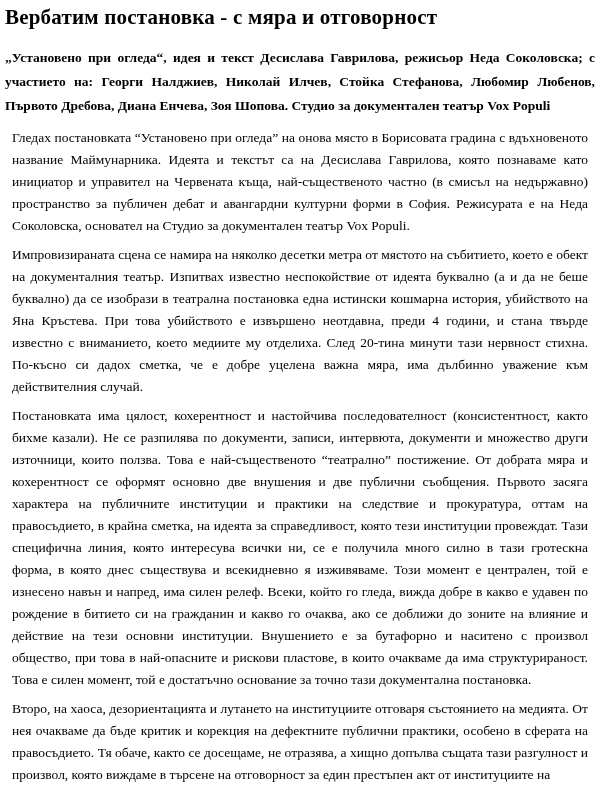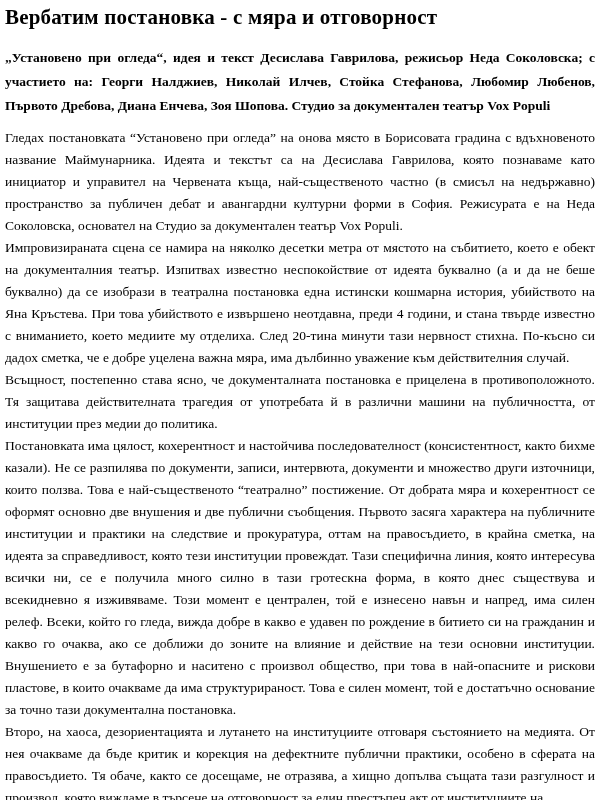--- a/index.html
+++ b/index.html
@@ -32,35 +32,34 @@
   }
   p.byline {
     margin: 0 0 9px 0;
     font-size: 13.5px;
     line-height: 24px;
     font-weight: bold;
     text-align: justify;
     color: #000000;
   }
   p.body-par {
-    margin: 0;
+    margin: 7px;
     font-size: 13.5px;
     line-height: 22px;
     text-align: justify;
     color: #000000;
   }
 </style>
 </head>
 <body>
 
 <div class="page">
   <h1 class="doc-title">Вербатим постановка - с мяра и отговорност</h1>
 
   <p class="byline">„Установено при огледа“, идея и текст Десислава Гаврилова, режисьор Неда Соколовска; с участието на: Георги Налджиев, Николай Илчев, Стойка Стефанова, Любомир Любенов, Първото Дребова, Диана Енчева, Зоя Шопова. Студио за документален театър Vox Populi</p>
 
   <div>
     <p class="body-par">Гледах постановката “Установено при огледа” на онова място в Борисовата градина с вдъхновеното название Маймунарника. Идеята и текстът са на Десислава Гаврилова, която познаваме като инициатор и управител на Червената къща, най-същественото частно (в смисъл на недържавно) пространство за публичен дебат и авангардни културни форми в София. Режисурата е на Неда Соколовска, основател на Студио за документален театър Vox Populi.</p>
     <p class="body-par">Импровизираната сцена се намира на няколко десетки метра от мястото на събитието, което е обект на документалния театър. Изпитвах известно неспокойствие от идеята буквално (а и да не беше буквално) да се изобрази в театрална постановка една истински кошмарна история, убийството на Яна Кръстева. При това убийството е извършено неотдавна, преди 4 години, и стана твърде известно с вниманието, което медиите му отделиха. След 20-тина минути тази нервност стихна. По-късно си дадох сметка, че е добре уцелена важна мяра, има дълбинно уважение към действителния случай.</p>
-    <p class="body-par">Всъщност, постепенно става ясно, че документалната постановка е прицелена в противоположното. Тя защитава действителната трагедия от употребата й в различни машини на публичността, от институции през медии до политика.</p>
     <p class="body-par">Постановката има цялост, кохерентност и настойчива последователност (консистентност, както бихме казали). Не се разпилява по документи, записи, интервюта, документи и множество други източници, които ползва. Това е най-същественото “театрално” постижение. От добрата мяра и кохерентност се оформят основно две внушения и две публични съобщения. Първото засяга характера на публичните институции и практики на следствие и прокуратура, оттам на правосъдието, в крайна сметка, на идеята за справедливост, която тези институции провеждат. Тази специфична линия, която интересува всички ни, се е получила много силно в тази гротескна форма, в която днес съществува и всекидневно я изживяваме. Този момент е централен, той е изнесено навън и напред, има силен релеф. Всеки, който го гледа, вижда добре в какво е удавен по рождение в битието си на гражданин и какво го очаква, ако се доближи до зоните на влияние и действие на тези основни институции. Внушението е за бутафорно и наситено с произвол общество, при това в най-опасните и рискови пластове, в които очакваме да има структурираност. Това е силен момент, той е достатъчно основание за точно тази документална постановка.</p>
     <p class="body-par">Второ, на хаоса, дезориентацията и лутането на институциите отговаря състоянието на медията. От нея очакваме да бъде критик и корекция на дефектните публични практики, особено в сферата на правосъдието. Тя обаче, както се досещаме, не отразява, а хищно допълва същата тази разгулност и произвол, която виждаме в търсене на отговорност за един престъпен акт от институциите на</p>
   </div>
 </div>
 
 </body></html>

